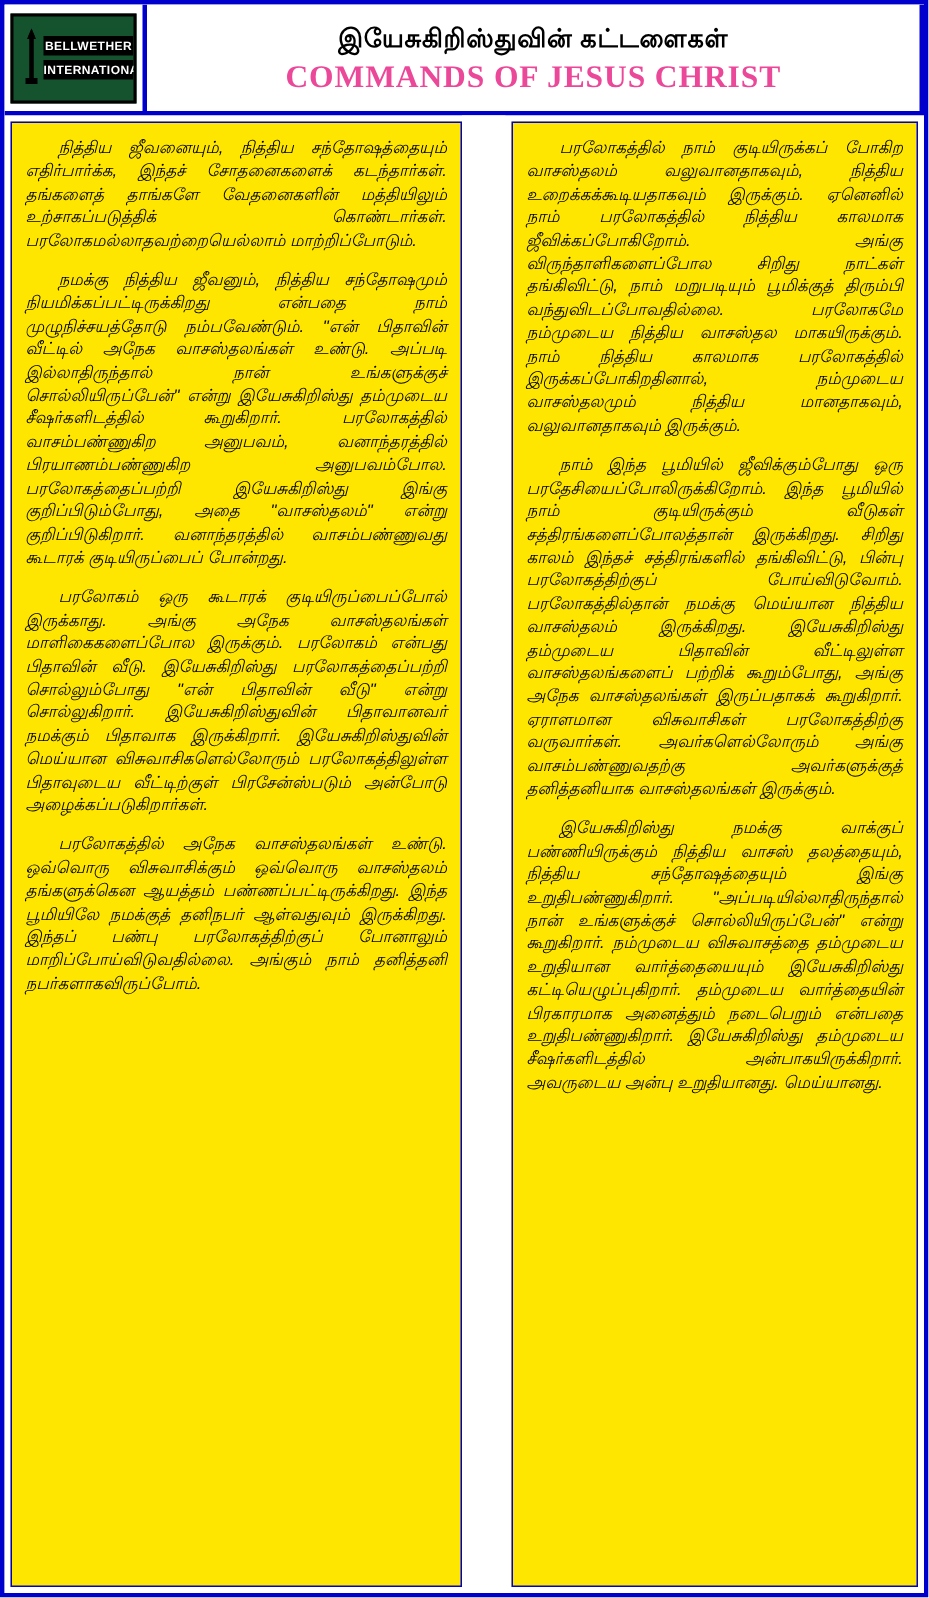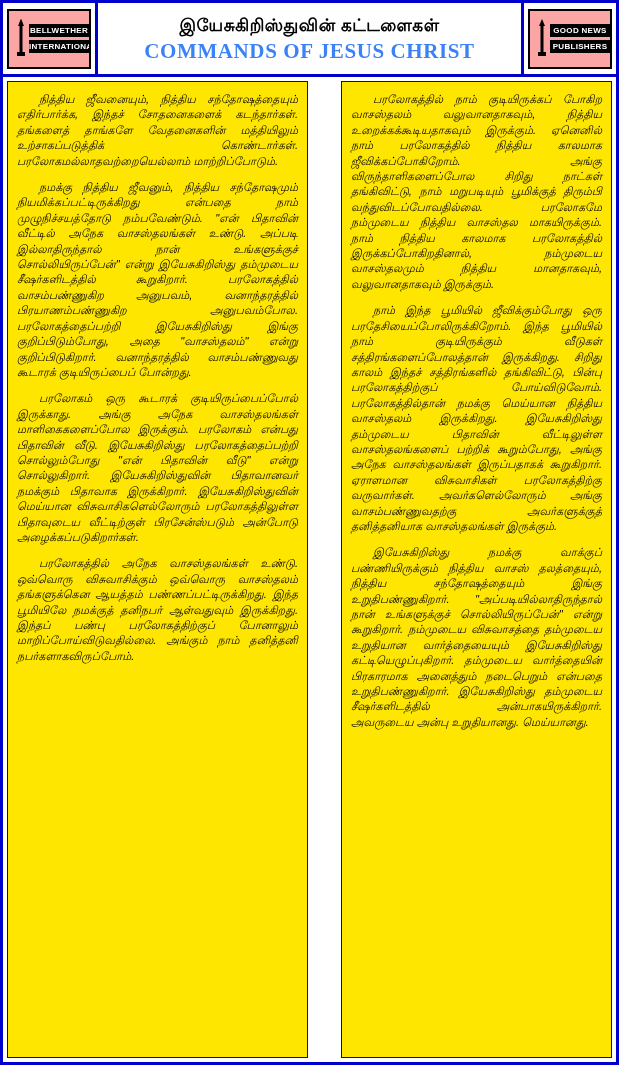--- a/index.html
+++ b/index.html
@@ -31,21 +31,21 @@
   .logo-box {
     width: 92px;
     box-sizing: border-box;
     display: flex;
     align-items: center;
     justify-content: center;
     padding: 4px;
   }
   .logo-inner {
     border: 2px solid #000000;
-    background: #fca5a5;
+    background: #14532d;
     width: 84px;
     height: 56px;
     display: flex;
     align-items: center;
     justify-content: center;
     position: relative;
     overflow: hidden;
   }
   .logo-band {
     background: #000000;
@@ -93,21 +93,21 @@
     color: #000000;
     letter-spacing: 0.5px;
     line-height: 24px;
     text-align: center;
     white-space: nowrap;
   }
   .title-en {
     font-family: "Liberation Serif", serif;
     font-weight: bold;
     font-size: 21px;
-    color: #3b82f6;
+    color: #ec4899;
     letter-spacing: 0.6px;
     line-height: 26px;
     text-align: center;
     white-space: nowrap;
   }
   
   .body-wrap {
     display: flex;
     height: 985px;
     box-sizing: border-box;
@@ -170,33 +170,20 @@
           <div class="logo-band">INTERNATIONAL</div>
         </div>
       </div>
     </div>
 
     <div class="title-box">
       <div class="title-ta">இயேசுகிறிஸ்துவின் கட்டளைகள்</div>
       <div class="title-en">COMMANDS OF JESUS CHRIST</div>
     </div>
 
-    <div class="logo-box">
-      <div class="logo-inner">
-        <svg class="logo-mark" viewBox="0 0 16 42">
-          <polygon points="8,1 5,8 11,8" fill="#000"></polygon>
-          <rect x="6.5" y="8" width="3" height="26" fill="#000"></rect>
-          <rect x="4" y="34" width="8" height="4" fill="#000"></rect>
-        </svg>
-        <div class="logo-text-stack">
-          <div class="logo-band">GOOD NEWS</div>
-          <div class="logo-band">PUBLISHERS</div>
-        </div>
-      </div>
-    </div>
 
   </div>
 
   <div class="body-wrap">
 
     <div class="column col-left">
       <p class="para">நித்திய ஜீவனையும், நித்திய சந்தோஷத்தையும் எதிர்பார்க்க, இந்தச் சோதனைகளைக் கடந்தார்கள். தங்களைத் தாங்களே வேதனைகளின் மத்தியிலும் உற்சாகப்படுத்திக் கொண்டார்கள். பரலோகமல்லாதவற்றையெல்லாம் மாற்றிப்போடும்.</p>
       <p class="para">நமக்கு நித்திய ஜீவனும், நித்திய சந்தோஷமும் நியமிக்கப்பட்டிருக்கிறது என்பதை நாம் முழுநிச்சயத்தோடு நம்பவேண்டும். "என் பிதாவின் வீட்டில் அநேக வாசஸ்தலங்கள் உண்டு. அப்படி இல்லாதிருந்தால் நான் உங்களுக்குச் சொல்லியிருப்பேன்" என்று இயேசுகிறிஸ்து தம்முடைய சீஷர்களிடத்தில் கூறுகிறார். பரலோகத்தில் வாசம்பண்ணுகிற அனுபவம், வனாந்தரத்தில் பிரயாணம்பண்ணுகிற அனுபவம்போல. பரலோகத்தைப்பற்றி இயேசுகிறிஸ்து இங்கு குறிப்பிடும்போது, அதை "வாசஸ்தலம்" என்று குறிப்பிடுகிறார். வனாந்தரத்தில் வாசம்பண்ணுவது கூடாரக் குடியிருப்பைப் போன்றது.</p>
       <p class="para">பரலோகம் ஒரு கூடாரக் குடியிருப்பைப்போல் இருக்காது. அங்கு அநேக வாசஸ்தலங்கள் மாளிகைகளைப்போல இருக்கும். பரலோகம் என்பது பிதாவின் வீடு. இயேசுகிறிஸ்து பரலோகத்தைப்பற்றி சொல்லும்போது "என் பிதாவின் வீடு" என்று சொல்லுகிறார். இயேசுகிறிஸ்துவின் பிதாவானவர் நமக்கும் பிதாவாக இருக்கிறார். இயேசுகிறிஸ்துவின் மெய்யான விசுவாசிகளெல்லோரும் பரலோகத்திலுள்ள பிதாவுடைய வீட்டிற்குள் பிரசேன்ஸ்படும் அன்போடு அழைக்கப்படுகிறார்கள்.</p>
       <p class="para">பரலோகத்தில் அநேக வாசஸ்தலங்கள் உண்டு. ஒவ்வொரு விசுவாசிக்கும் ஒவ்வொரு வாசஸ்தலம் தங்களுக்கென ஆயத்தம் பண்ணப்பட்டிருக்கிறது. இந்த பூமியிலே நமக்குத் தனிநபர் ஆள்வதுவும் இருக்கிறது. இந்தப் பண்பு பரலோகத்திற்குப் போனாலும் மாறிப்போய்விடுவதில்லை. அங்கும் நாம் தனித்தனி நபர்களாகவிருப்போம்.</p>

